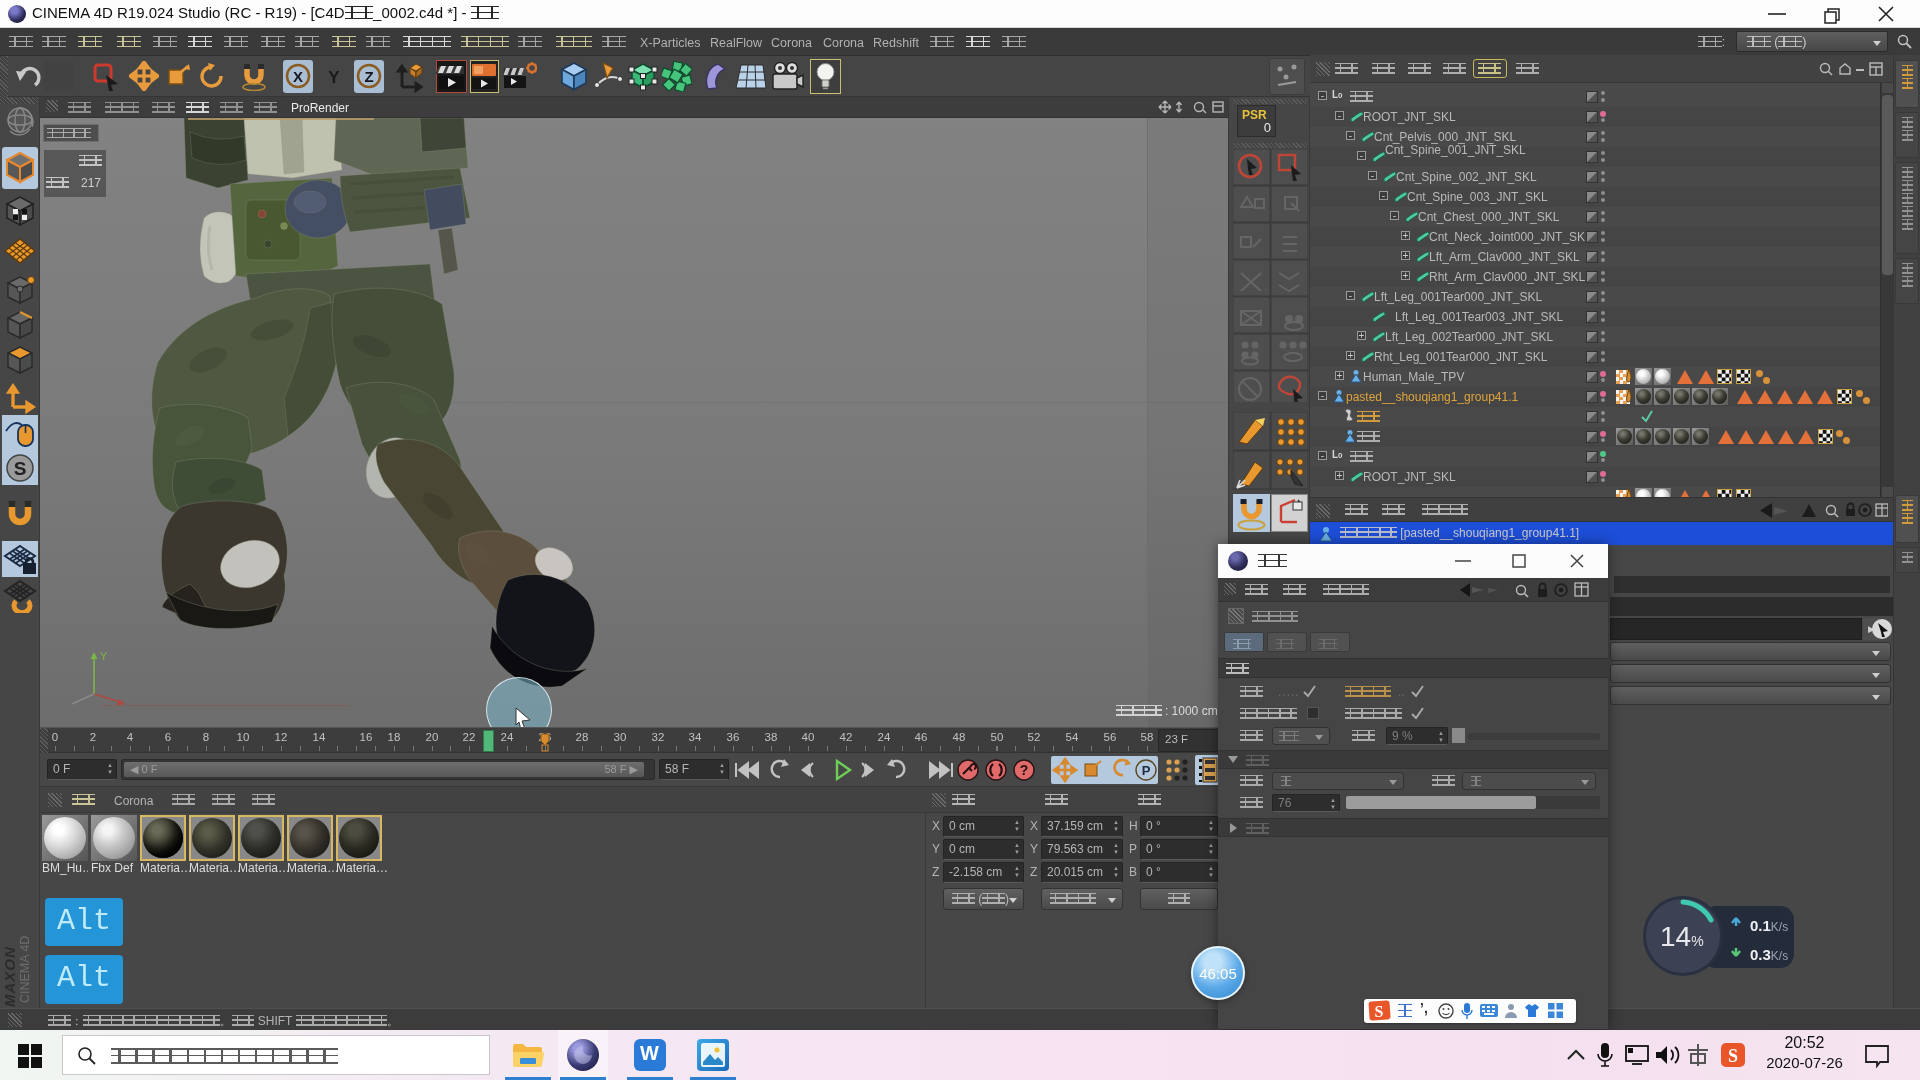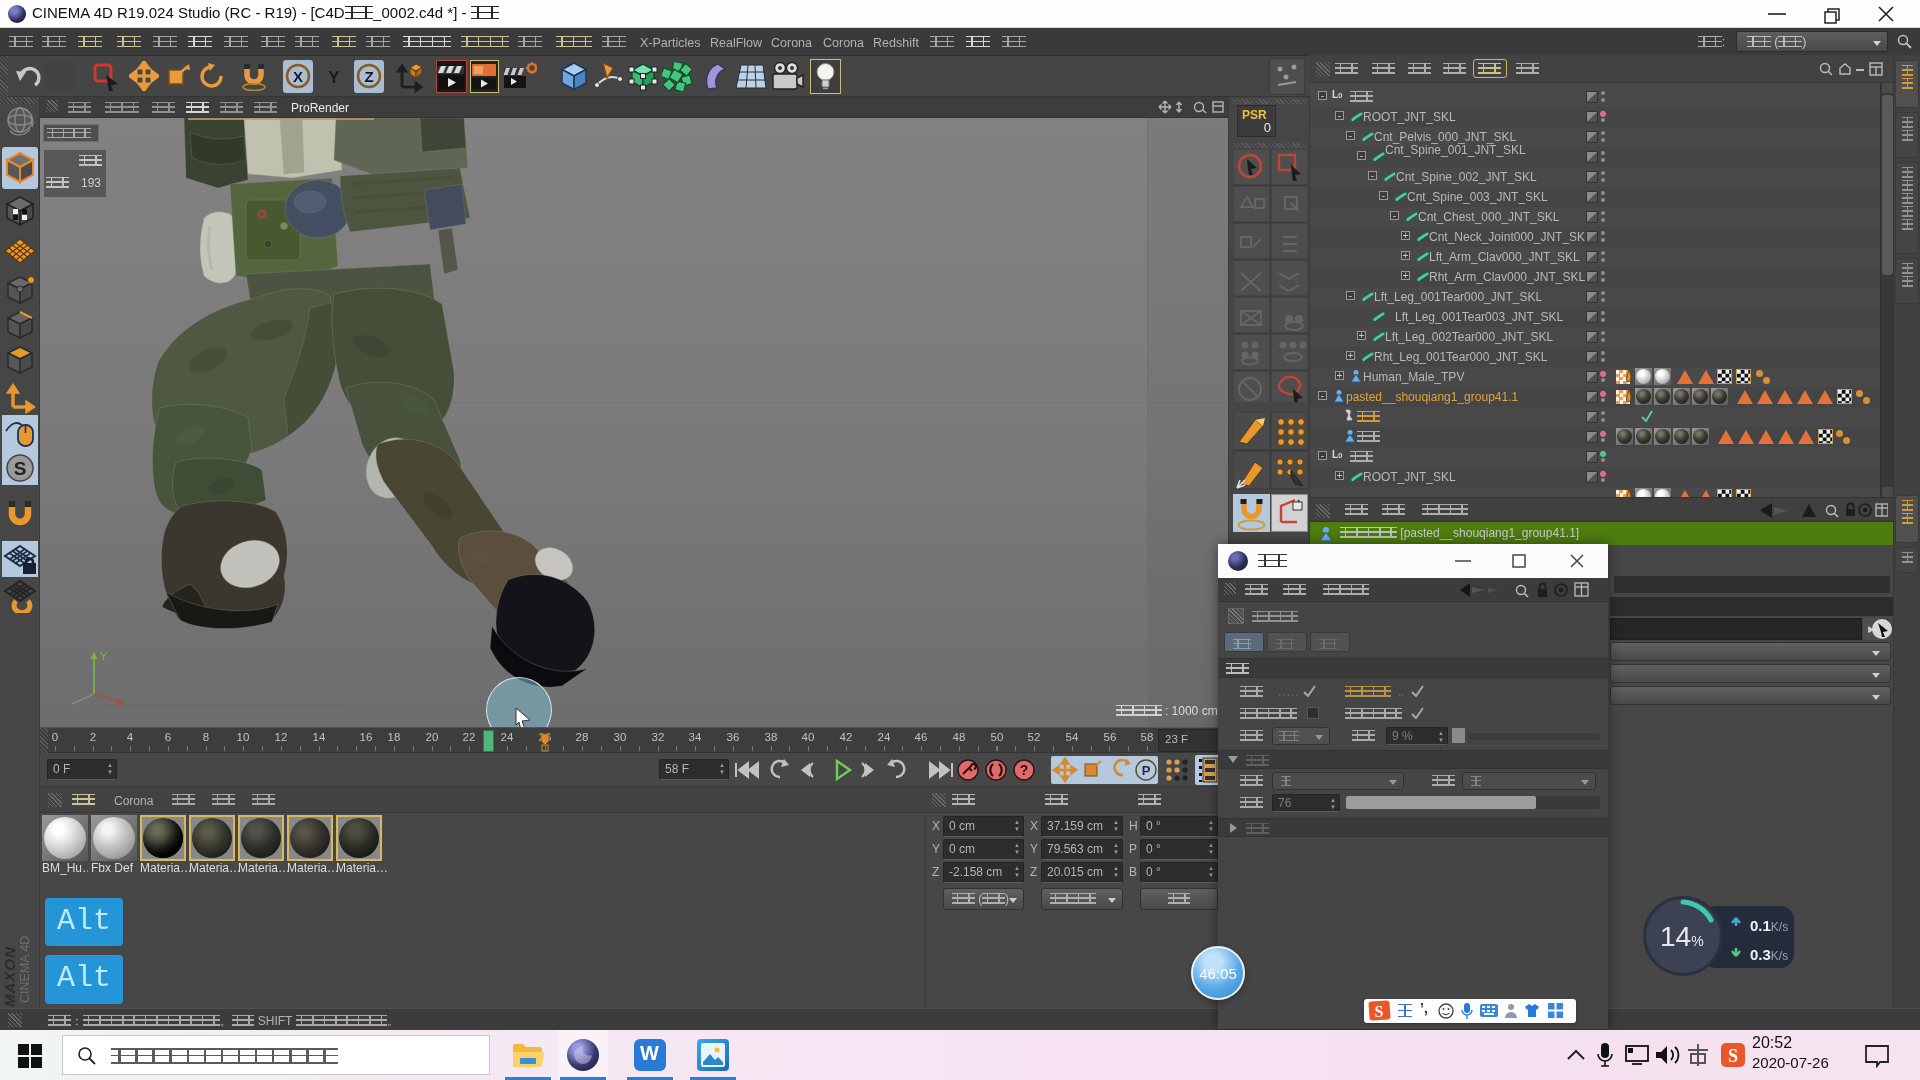--- a/index.html
+++ b/index.html
@@ -456,21 +456,21 @@
         <ellipse cx="398" cy="388" rx="18" ry="8" fill="#3a3626" transform="rotate(40 398 388)"></ellipse>
         <ellipse cx="438" cy="436" rx="15" ry="7" fill="#5e5644" transform="rotate(40 438 436)"></ellipse>
         <ellipse cx="182" cy="368" rx="14" ry="7" fill="#333f2b" transform="rotate(-20 182 368)"></ellipse>
       </g>
     </svg>
 
     <div class="a" style="left:3px;top:6px;width:56px;height:18px;background:#4e4e4e;border:1px solid #6e6e6e;color:#b5b5b5;font-size:11.5px;padding:2px 3px"><i class="z" style="width:3.8em"></i></div>
     <div class="a" style="left:4px;top:32px;width:62px;height:47px;background:rgba(60,60,60,.6);color:#cfcfcf;font-size:12px">
       <span class="a" style="left:35px;top:4px"><i class="z" style="width:1.9em"></i></span>
       <span class="a" style="left:2px;top:26px"><i class="z" style="width:1.9em"></i></span>
-      <span class="a" style="left:37px;top:26px">193</span>
+      <span class="a" style="left:37px;top:26px">217</span>
     </div>
 
     <div class="a" style="left:1076px;top:586px;color:#dcdcdc;font-size:12px"><i class="z" style="width:3.8em"></i> : 1000 cm</div>
 
     <svg class="a" style="left:18px;top:528px" width="80" height="70">
       <line x1="36" y1="48" x2="36" y2="12" stroke="#7ab648" stroke-width="1.6"></line>
       <path d="M36 6 l3.5 7 h-7 Z" fill="#7ab648"></path>
       <line x1="36" y1="48" x2="62" y2="56" stroke="#b0493f" stroke-width="1.6"></line>
       <path d="M67 58 l-8 1.5 2 -6.5 Z" fill="#b0493f"></path>
       <line x1="36" y1="48" x2="14" y2="58" stroke="#8a8a8a" stroke-width="1.4"></line>
@@ -520,20 +520,26 @@
   <div class="a" style="left:443px;top:2px;width:11px;height:22px;background:#52b87a;border:1px solid #2e7a4c"></div>
   <svg class="a" style="left:498px;top:4px" width="14" height="20">
       <path d="M3 2 h8 v7 l-4 4 -4 -4 Z" fill="#d88a2e" stroke="#8a5410"></path>
       <rect x="4" y="13" width="6" height="6" fill="none" stroke="#d88a2e"></rect>
     </svg>
   <div class="a" style="left:1118px;top:1px;width:66px;height:23px;background:#323232;border:1px solid #272727;color:#bbb;padding:3px 6px">23 F</div>
 </div>
 
 <div class="a" id="transport" style="left:40px;top:753px;width:1188px;height:34px;background:#474747;border-bottom:1px solid #3a3a3a;font-size:12px">
   <div class="fld" style="left:7px;top:6px;width:70px;height:21px">0 F<span class="spin">▲<br>▼</span></div>
+  <div class="a" style="left:81px;top:6px;width:534px;height:21px;background:#353535;border:1px solid #2a2a2a;border-radius:2px">
+    <div class="a" style="left:2px;top:2px;width:520px;height:15px;background:linear-gradient(#6e6e6e,#585858);border-radius:2px">
+      <span style="position:absolute;left:6px;top:1px;color:#9c9c9c;font-size:11px">◀ 0 F</span>
+      <span style="position:absolute;right:6px;top:1px;color:#9c9c9c;font-size:11px">58 F ▶</span>
+    </div>
+  </div>
   <div class="fld" style="left:619px;top:6px;width:70px;height:21px">58 F<span class="spin">▲<br>▼</span></div>
   <svg class="a" style="left:694px;top:4px" width="228" height="26">
     <g fill="#c2c2c2">
       <path d="M2 6 v14 M14 6 l-9 7 9 7 Z M24 6 l-9 7 9 7 Z" stroke="#c2c2c2" stroke-width="2"></path>
       <path d="M46 20 a8 8 0 1 1 6 -13" fill="none" stroke="#c2c2c2" stroke-width="2.4"></path>
         <path d="M50 2 l5 6 -8 2 Z"></path>
       <path d="M76 6 l-9 7 9 7 Z"></path>
         <path d="M79 6 a9 9 0 0 0 0 14" fill="none" stroke="#c2c2c2" stroke-width="2"></path>
       <path d="M103 4 l13 9 -13 9 Z" fill="none" stroke="#6fce58" stroke-width="2.4"></path>
       <path d="M131 6 l9 7 -9 7 Z"></path>
@@ -1063,21 +1069,21 @@
       <line x1="76.5" y1="12.5" x2="80" y2="16" stroke="#bbb" stroke-width="1.6"></line>
     <rect x="88" y="8" width="9" height="7" fill="#1d1d1d"></rect>
       <path d="M89.5 8 v-2.5 a3 3 0 0 1 6 0 V8" fill="none" stroke="#1d1d1d" stroke-width="1.8"></path>
     <circle cx="107" cy="9" r="6" fill="none" stroke="#1d1d1d" stroke-width="1.6"></circle>
       <circle cx="107" cy="9" r="2.2" fill="#1d1d1d"></circle>
     <rect x="118" y="3" width="12" height="12" fill="none" stroke="#bbb" stroke-width="1.3"></rect>
       <line x1="118" y1="7" x2="130" y2="7" stroke="#bbb" stroke-width="1.3"></line>
       <line x1="124" y1="3" x2="124" y2="15" stroke="#bbb" stroke-width="1.3"></line>
   </svg>
 </div>
-<div class="a" id="polyrow" style="left:1310px;top:522px;width:583px;height:23px;background:#4d7c0f;font-size:12px">
+<div class="a" id="polyrow" style="left:1310px;top:522px;width:583px;height:23px;background:#1d4ed8;font-size:12px">
   <svg class="a" style="left:8px;top:4px" width="16" height="16">
       <circle cx="8" cy="4" r="3" fill="#6ab0e8"></circle>
       <path d="M8 6 L14 15 H2 Z" fill="#6ab0e8" stroke="#2a5a88"></path>
     </svg>
   <span class="a" style="left:30px;top:4px;color:#c9c9c9"><i class="z" style="width:4.75em"></i> [pasted__shouqiang1_group41.1]</span>
 </div>
 <div class="a" id="attrarea" style="left:1310px;top:545px;width:583px;height:463px;background:#474747">
   <div class="a" style="left:304px;top:31px;width:276px;height:17px;background:#2f2f2f"></div>
   <div class="a" style="left:300px;top:52px;width:283px;height:19px;background:#2c2c2c"></div>
   <div class="a" style="left:300px;top:73px;width:252px;height:22px;background:#262626;border:1px solid #1e1e1e"></div>
@@ -1352,20 +1358,20 @@
       <g stroke="#555" stroke-width="2" fill="none">
         <line x1="12" y1="1" x2="12" y2="23"></line>
         <line x1="2" y1="7" x2="22" y2="7"></line>
         <rect x="5" y="11" width="14" height="9"></rect>
       </g>
     </svg>
   <svg class="a" style="left:1720px;top:12px" width="26" height="26">
       <rect x="1" y="1" width="24" height="24" rx="5" fill="#e8562a"></rect>
       <text x="13" y="20" text-anchor="middle" fill="#fff" font-size="18" font-weight="bold" font-family="Liberation Serif">S</text>
     </svg>
-  <div class="a" style="left:1752px;top:4px;width:105px;height:44px;text-align:left;color:#111">
+  <div class="a" style="left:1752px;top:4px;width:105px;height:44px;text-align:center;color:#111">
     <div style="font-size:16px">20:52</div>
     <div style="font-size:15px;margin-top:2px">2020-07-26</div>
   </div>
   <svg class="a" style="left:1864px;top:14px" width="26" height="24">
       <path d="M2 2 h22 v16 h-8 l-3 4 v-4 H2 Z" fill="none" stroke="#222" stroke-width="1.8"></path>
     </svg>
 </div>
 
 </body></html>

